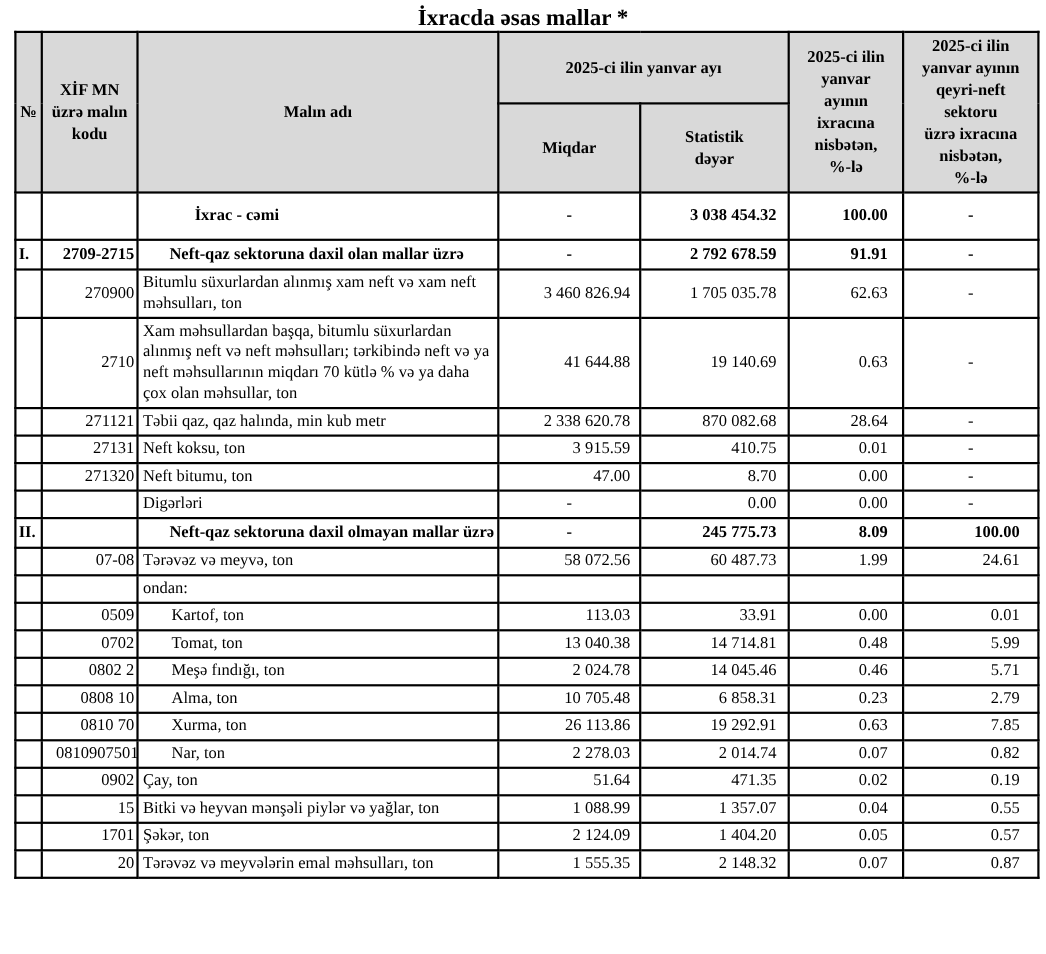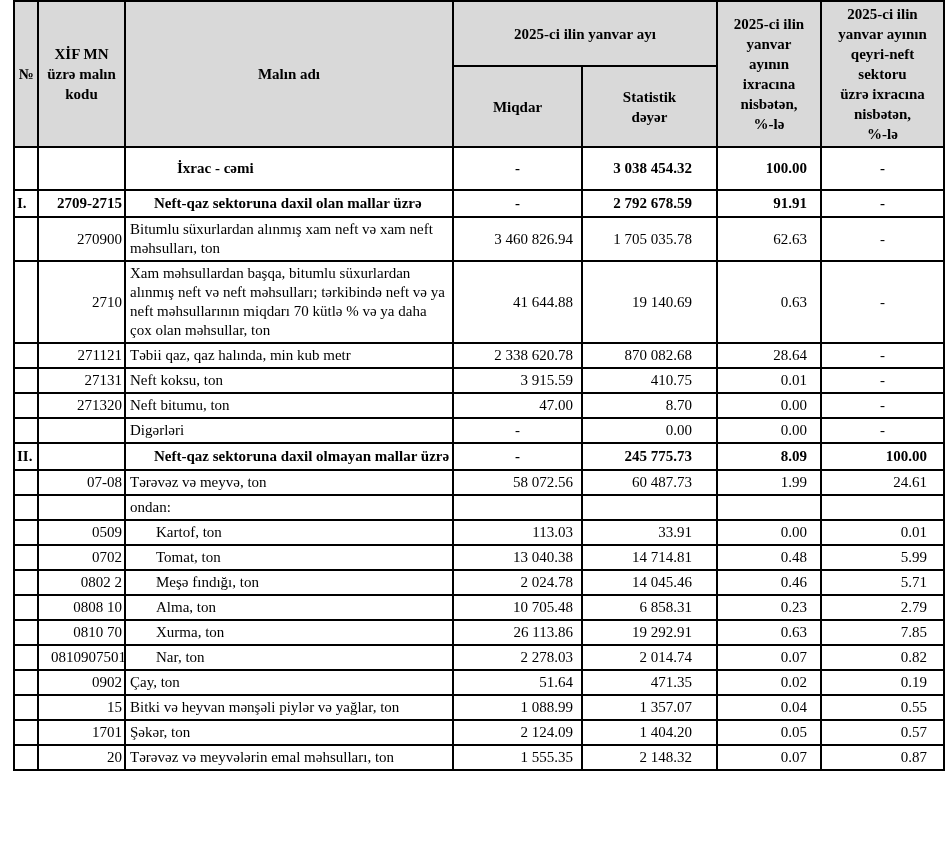--- a/index.html
+++ b/index.html
@@ -53,38 +53,39 @@
     line-height: 19px;
     vertical-align: middle;
     padding: 2px 2px;
     background: #ffffff;
   }
   .cell-no   { text-align: left; padding-left: 2px; font-weight: bold; }
   .cell-code { text-align: right; padding-left: 12px; }
   .cell-name { text-align: left; padding-left: 4px; }
   .cell-num  { text-align: right; }
   .cell-qty  { padding-right: 8px; }
-  .cell-val  { padding-right: 24px; }
+  .cell-val  { padding-right: 10px; }
   .cell-pct1 { padding-right: 13px; }
   .cell-pct2 { padding-right: 16px; }
   td.dash    { text-align: center; padding-right: 2px; }
 
   tr.v-total td { font-weight: bold; padding-top: 11px; padding-bottom: 11px; }
   tr.v-total .cell-name { padding-left: 51px; }
   tr.v-section td { font-weight: bold; padding-top: 3px; padding-bottom: 3px; }
   tr.v-section .cell-name { padding-left: 28px; margin-left: 32px; }
   tr.v-subitem .cell-name { padding-left: 30px; }
   tr.v-label .cell-name { }
   tr.v-label td { height: 22px; }
 </style>
 </head>
 <body>
 
 <div class="page">
 
+  <div class="title">İxracda əsas mallar *</div>
 
 
   <table class="main">
     <colgroup>
       <col style="width:24px">
       <col style="width:87px">
       <col style="width:328px">
       <col style="width:129px">
       <col style="width:135px">
       <col style="width:104px">

